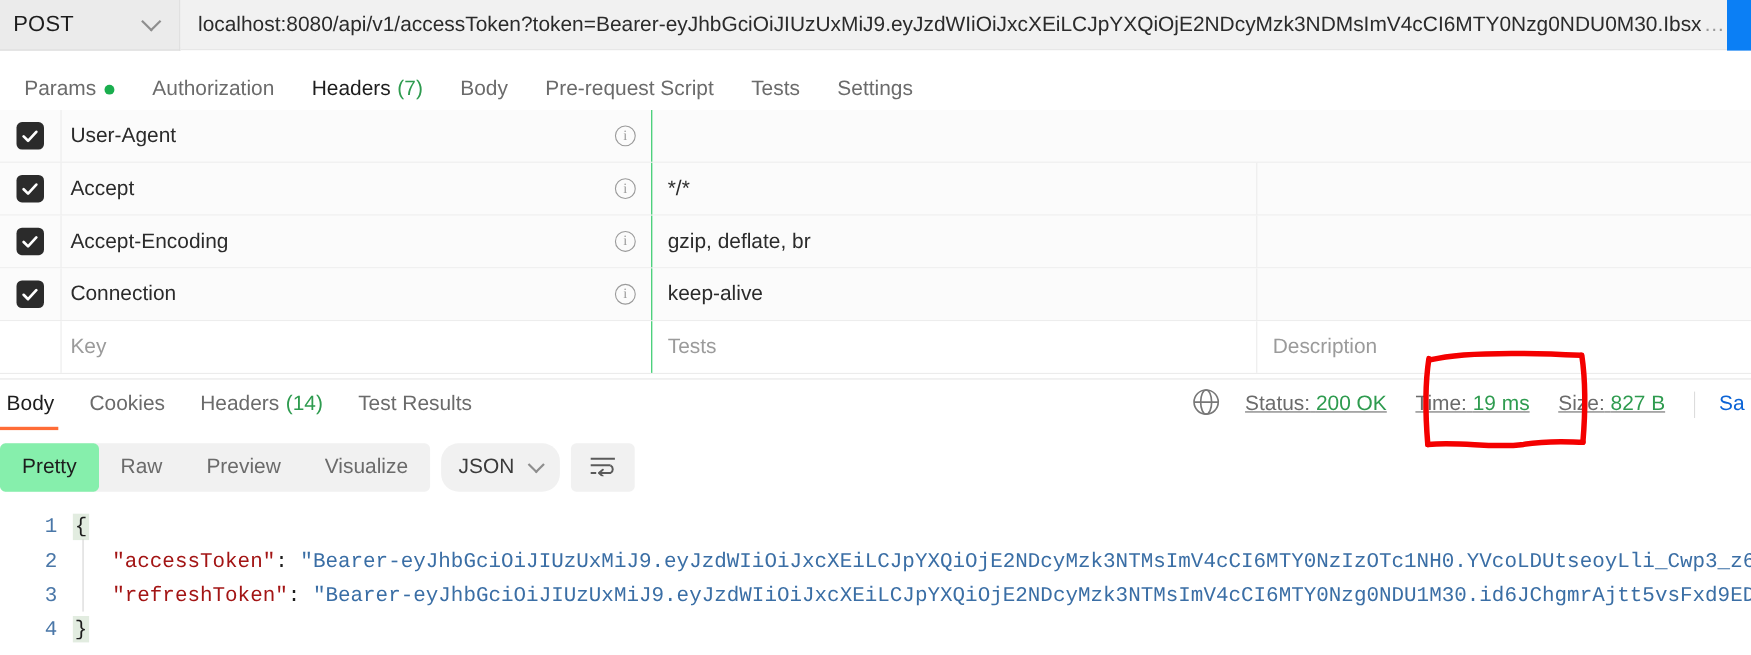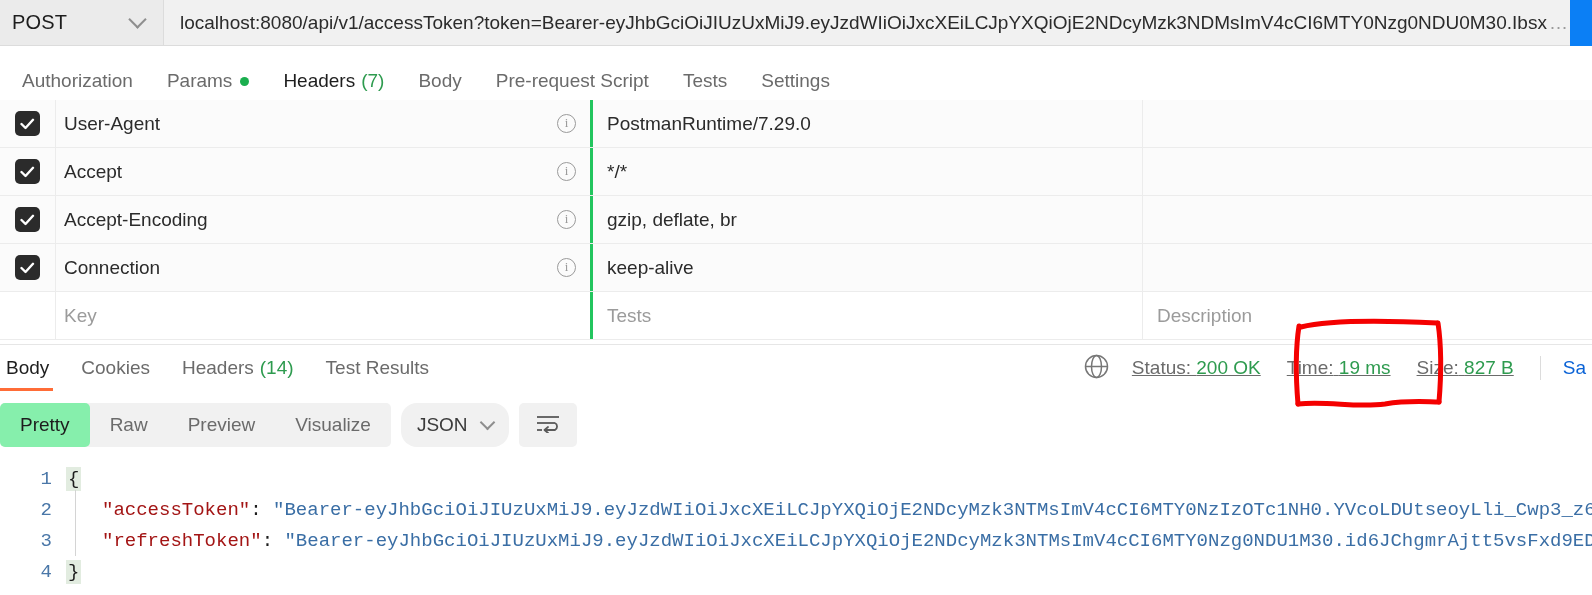--- a/index.html
+++ b/index.html
@@ -85,21 +85,21 @@
     width: 56px; display: flex; align-items: center; justify-content: center;
     border-right: 1px solid #ececec;
   }
   .cbx {
     width: 25px; height: 25px; border-radius: 5px; background: #2b2b2b;
     display: flex; align-items: center; justify-content: center;
   }
   .cbx svg { display:block; }
   .cell-key {
     width: 537px; display: flex; align-items: center; justify-content: space-between;
-    padding: 0 14px 0 8px; border-right: 3px solid #22c55e;
+    padding: 0 14px 0 8px; border-right: 1px solid #22c55e;
   }
   .cell-val {
     width: 550px; display: flex; align-items: center;
     padding: 0 14px; border-right: 1px solid #ececec;
   }
   .cell-desc { flex: 1; display: flex; align-items: center; padding: 0 14px; }
   .ctext { font-size: 19px; color: #2b2b2b; }
   .ph { font-size: 19px; color: #9b9b9b; }
   .info-i {
     width: 19px; height: 19px; border-radius: 50%; border: 1.4px solid #9a9a9a;
@@ -212,25 +212,25 @@
     </div>
     <div class="url-field">
       <span class="url-text">localhost:8080/api/v1/accessToken?token=Bearer-eyJhbGciOiJIUzUxMiJ9.eyJzdWIiOiJxcXEiLCJpYXQiOjE2NDcyMzk3NDMsImV4cCI6MTY0Nzg0NDU0M30.Ibsx</span>
       <span class="url-ellipsis">…</span>
     </div>
   </div>
   <div class="send-sliver"></div>
 
   <div class="req-tabs">
     <div class="rtab">
-      <span>Authorization</span>
-    </div>
-    <div class="rtab">
       <span>Params</span>
       <span class="dot-green"></span>
+    </div>
+    <div class="rtab">
+      <span>Authorization</span>
     </div>
     <div class="rtab active">
       <span>Headers</span>
       <span class="count-green">(7)</span>
     </div>
     <div class="rtab">
       <span>Body</span>
     </div>
     <div class="rtab">
       <span>Pre-request Script</span>
@@ -249,23 +249,20 @@
       <div class="cell-check">
         <span class="cbx">
           <svg width="15" height="12" viewBox="0 0 15 12">
               <path d="M1.5 6 L5.5 10 L13 1.8" stroke="#fff" stroke-width="2.4" fill="none" stroke-linecap="round" stroke-linejoin="round"></path>
             </svg>
         </span>
       </div>
       <div class="cell-key">
         <span class="ctext">User-Agent</span>
         <span class="info-i">i</span>
-      </div>
-      <div class="cell-val">
-        <span class="ctext">PostmanRuntime/7.29.0</span>
       </div>
       <div class="cell-desc"></div>
     </div>
 
     <div class="hrow">
       <div class="cell-check">
         <span class="cbx">
           <svg width="15" height="12" viewBox="0 0 15 12">
               <path d="M1.5 6 L5.5 10 L13 1.8" stroke="#fff" stroke-width="2.4" fill="none" stroke-linecap="round" stroke-linejoin="round"></path>
             </svg>

